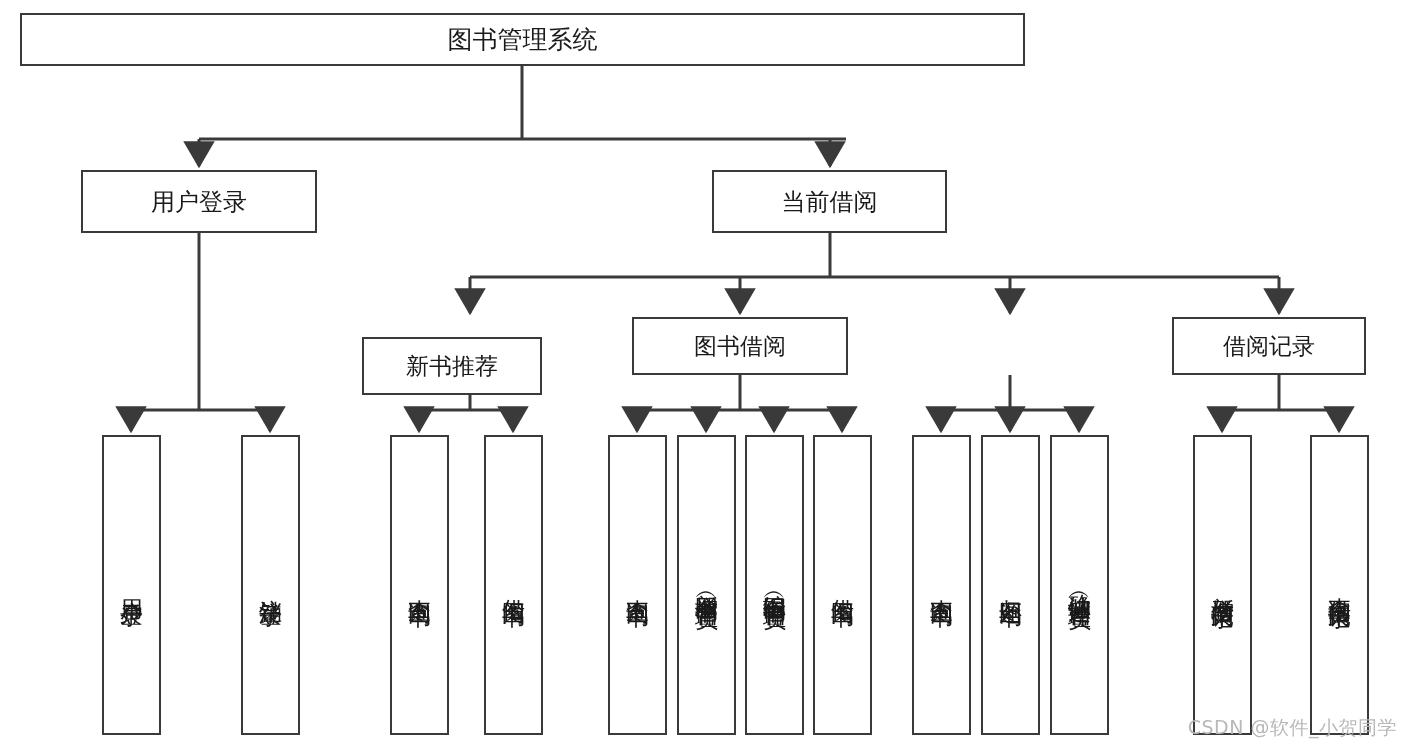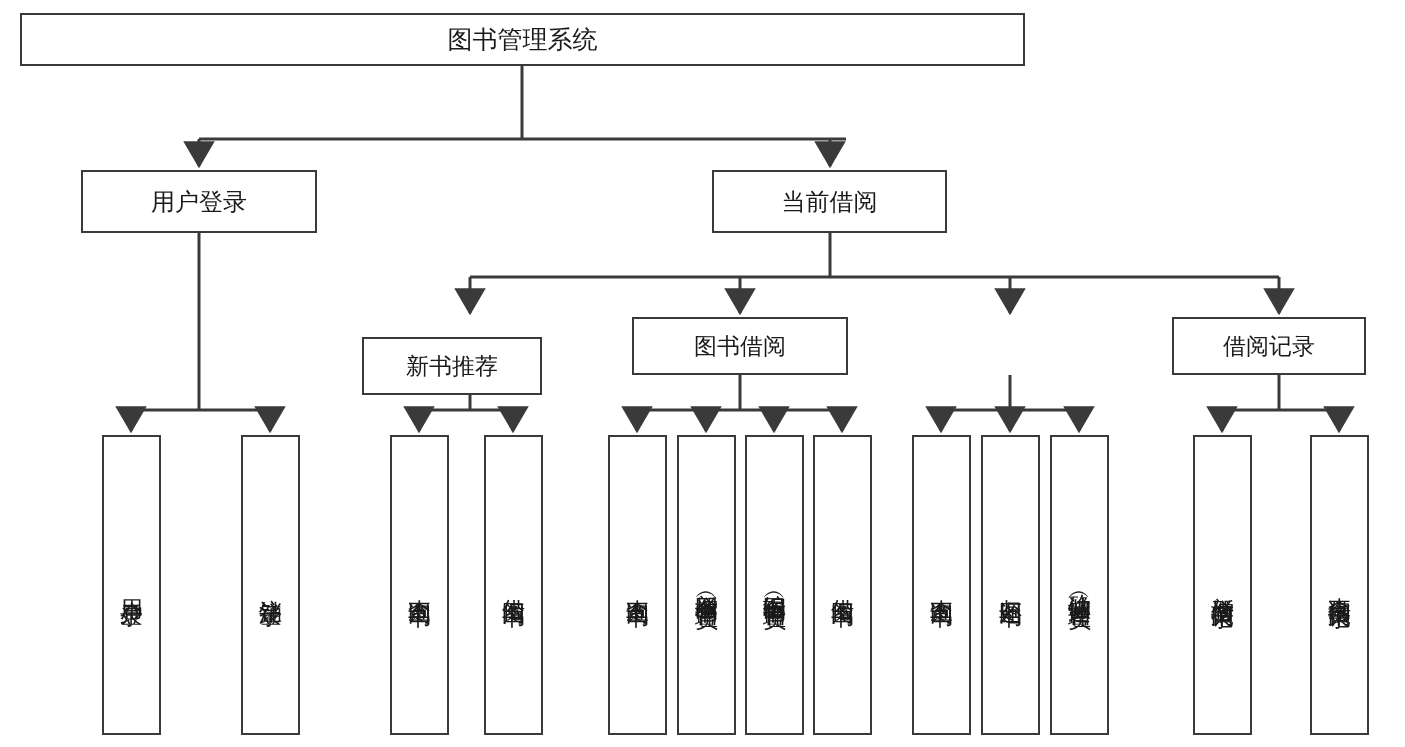--- a/index.html
+++ b/index.html
@@ -196,14 +196,15 @@
   </div>
 
   <div class="node leaf" style="left:1193px; top:435px; width:59px; height:300px;">
     <span class="label">新增借阅记录</span>
   </div>
 
   <div class="node leaf" style="left:1310px; top:435px; width:59px; height:300px;">
     <span class="label">查询借阅记录</span>
   </div>
 
+  <div class="watermark">CSDN @软件_小贺同学</div>
 
 </div>
 
 </body></html>

